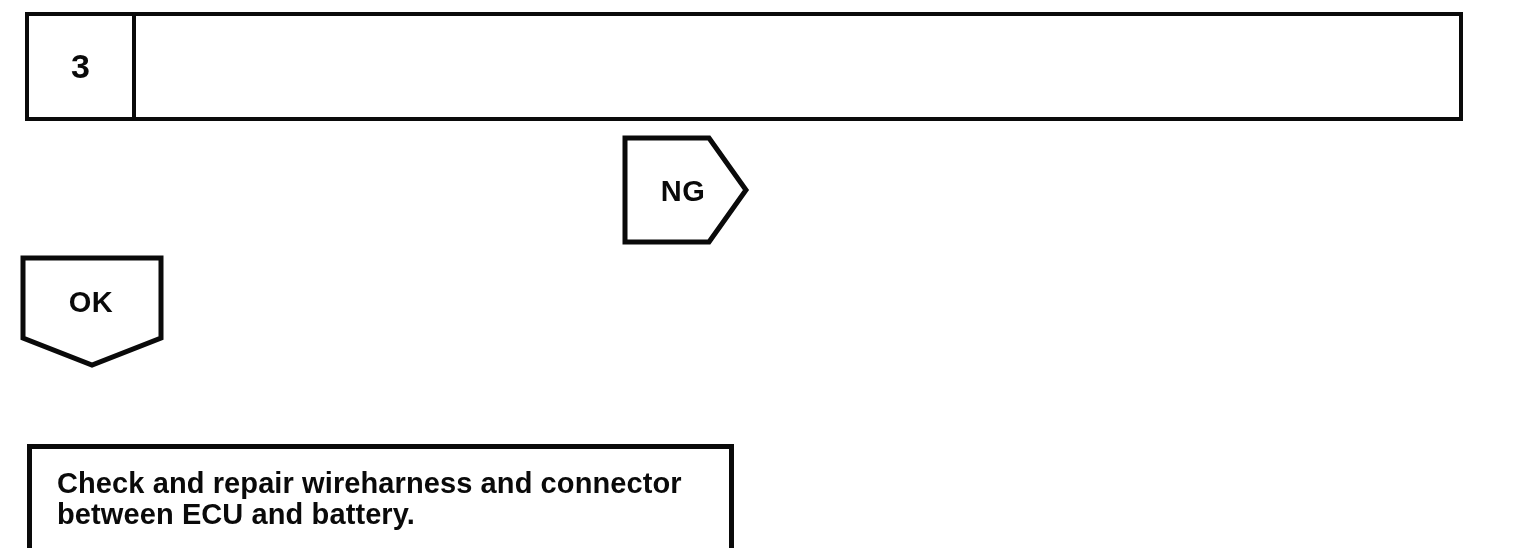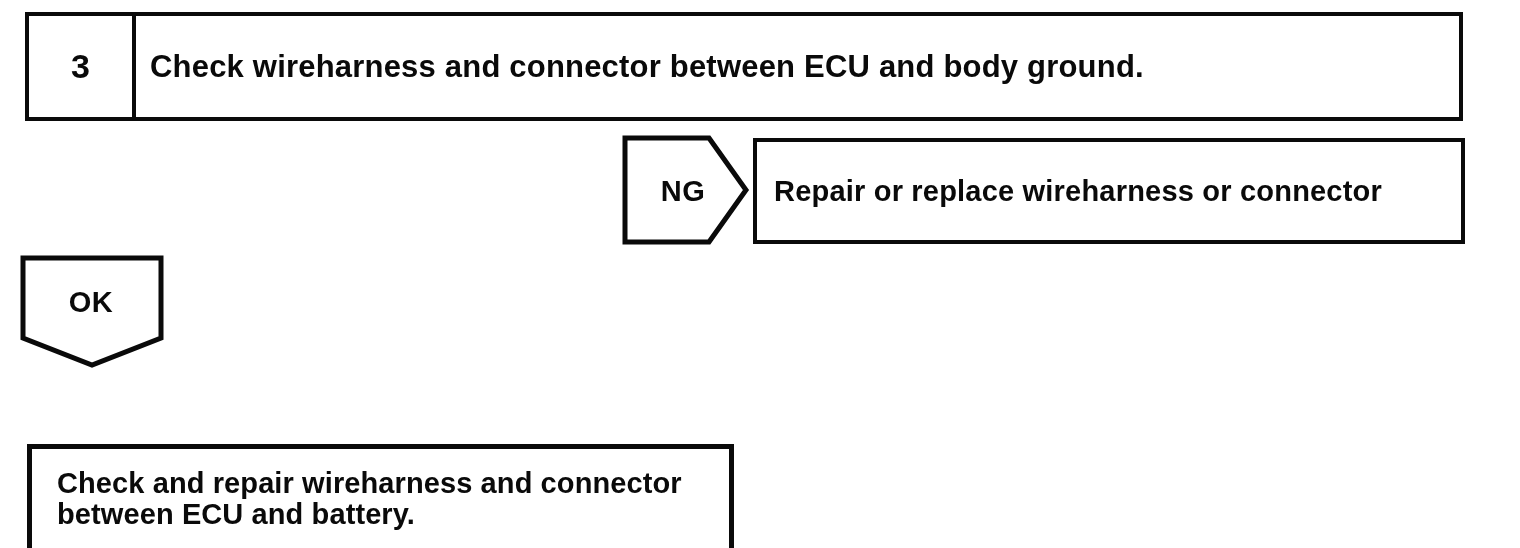--- a/index.html
+++ b/index.html
@@ -93,31 +93,27 @@
     letter-spacing: 0.5px;
   }
 </style>
 </head>
 <body>
 
 <div class="canvas">
 
   <div class="box step-box">
     <div class="step-number-cell">3</div>
-    <div class="step-text">Check wireharness and connector between ECU and body ground.</div>
   </div>
 
   <svg class="pent" style="left:620px; top:135px;" width="132" height="112" viewBox="0 0 132 112">
     <polygon points="5,3 89,3 126,55 89,107 5,107"></polygon>
     <text x="63" y="66" text-anchor="middle">NG</text>
   </svg>
 
-  <div class="box repair-box">
-    <div class="repair-text">Repair or replace wireharness or connector</div>
-  </div>
 
   <svg class="pent" style="left:20px; top:254px;" width="146" height="116" viewBox="0 0 146 116">
     <polygon points="3,4 141,4 141,84 72,111 3,84"></polygon>
     <text x="71" y="58" text-anchor="middle">OK</text>
   </svg>
 
   <div class="box result-box">
     <div class="result-text">Check and repair wireharness and connector between ECU and battery.</div>
   </div>
 

